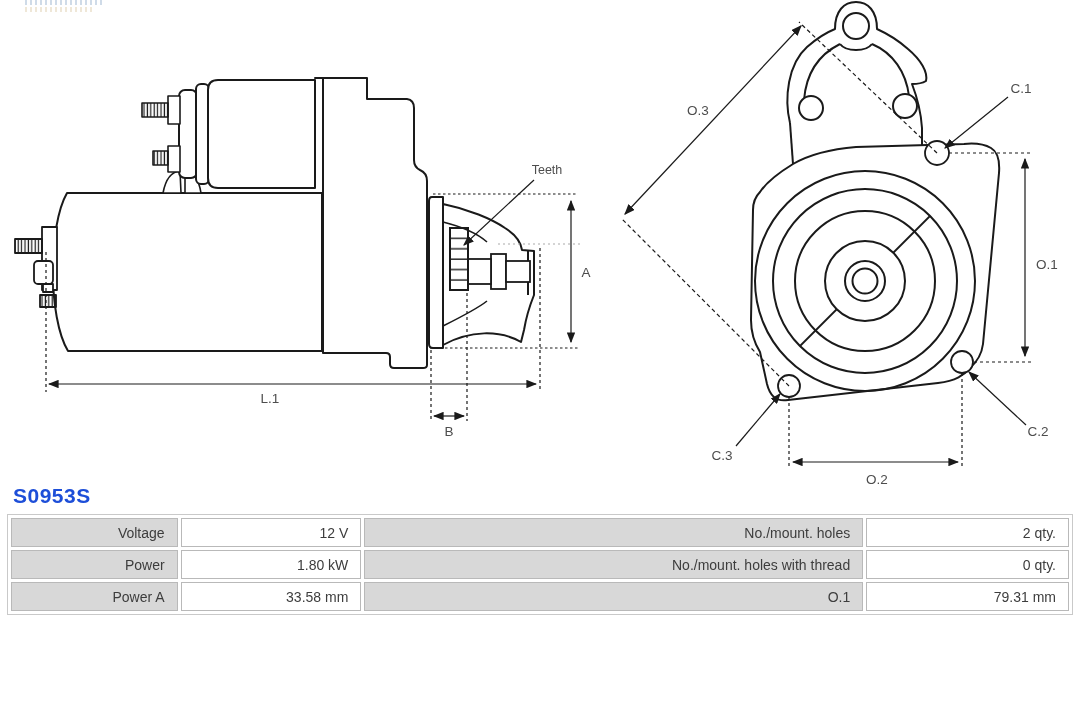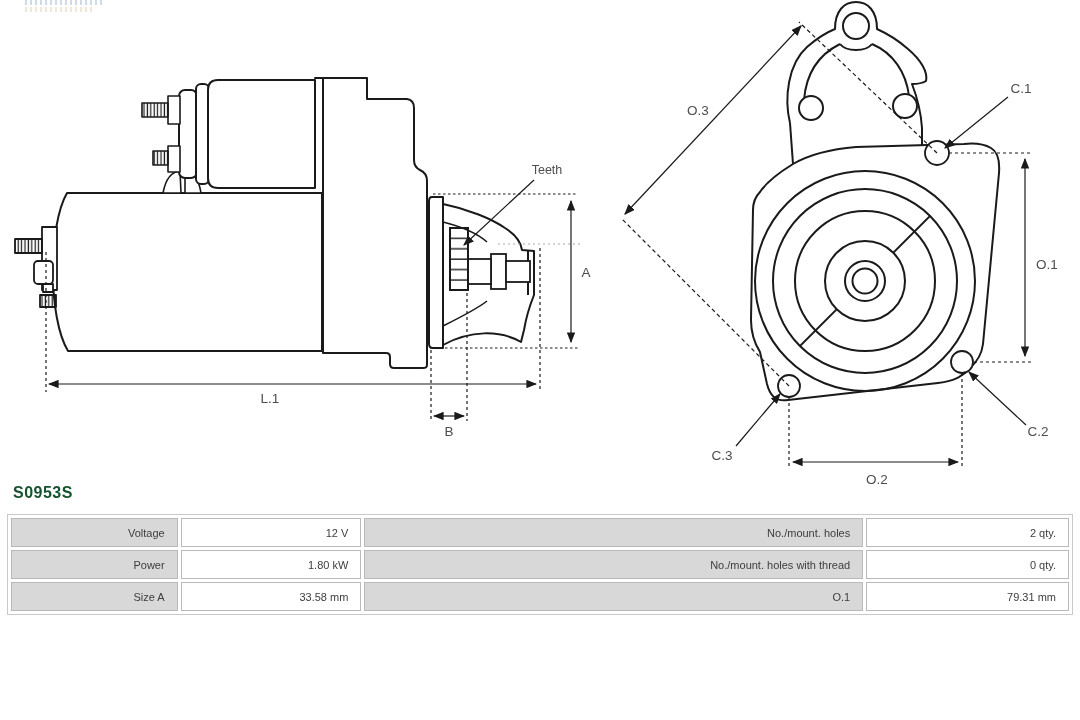--- a/index.html
+++ b/index.html
@@ -6,25 +6,25 @@
   #page{position:relative;width:1080px;height:720px;background:#fff;overflow:hidden;
         font-family:"Liberation Sans", sans-serif;}
   svg{position:absolute;}
   svg text{font-family:"Liberation Sans", sans-serif;fill:#4d4d4d;}
   .dimtext{font-size:13.5px;}
   .teethtext{font-size:12.5px;}
   #logo-frag{position:absolute;left:25px;top:0;width:80px;height:13px;opacity:.55;}
   #logo-frag .r1{height:5px;background:repeating-linear-gradient(90deg,#a9bed6 0 2px,#ffffff 2px 5px);}
   #logo-frag .r2{height:5px;margin-top:2px;width:70px;
                  background:repeating-linear-gradient(90deg,#e3d5b8 0 2px,#ffffff 2px 5px);}
-  #part-number{position:absolute;left:13px;top:484px;font-size:16px;font-weight:700;
-               letter-spacing:.5px;color:#14532d;}
+  #part-number{position:absolute;left:13px;top:484px;font-size:21px;font-weight:700;
+               letter-spacing:.5px;color:#1d4ed8;}
   #spec-table{position:absolute;left:7px;top:514px;width:1066px;border-collapse:separate;
               border-spacing:3px;table-layout:fixed;border:1px solid #c9c9c9;background:#fff;}
-  #spec-table td{height:27px;padding:0 12px 0 4px;border:1px solid #b9b9b9;font-size:11px;
+  #spec-table td{height:27px;padding:0 12px 0 4px;border:1px solid #b9b9b9;font-size:14px;
                  color:#3d3d3d;text-align:right;white-space:nowrap;overflow:hidden;}
   #spec-table td.lbl{background:#d8d8d8;}
   #spec-table td.val{background:#ffffff;}
 </style>
 </head>
 <body>
 
 <div id="page">
 
   <div id="logo-frag">
@@ -223,21 +223,21 @@
         <td class="lbl">No./mount. holes</td>
         <td class="val">2 qty.</td>
       </tr>
       <tr>
         <td class="lbl">Power</td>
         <td class="val">1.80 kW</td>
         <td class="lbl">No./mount. holes with thread</td>
         <td class="val">0 qty.</td>
       </tr>
       <tr>
-        <td class="lbl">Size A</td>
+        <td class="lbl">Power A</td>
         <td class="val">33.58 mm</td>
         <td class="lbl">O.1</td>
         <td class="val">79.31 mm</td>
       </tr>
     </tbody>
   </table>
 
 </div>
 
 </body></html>

